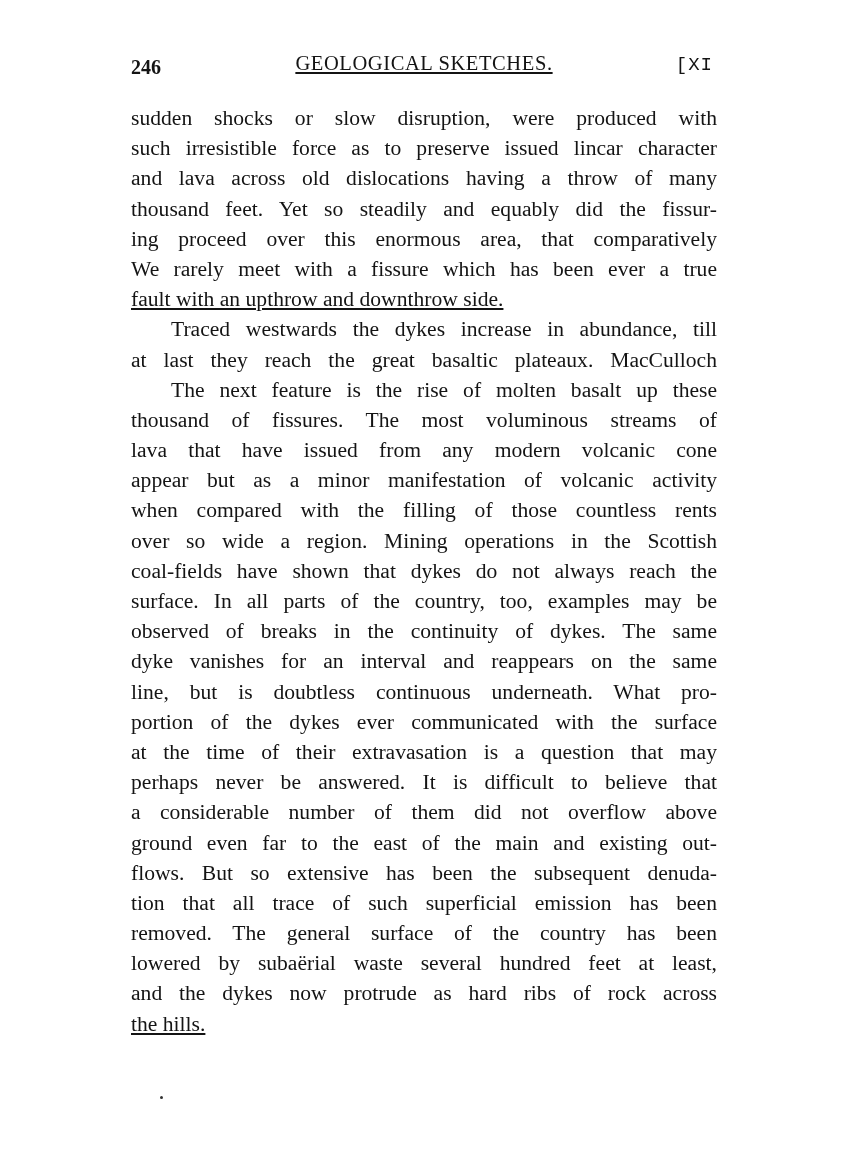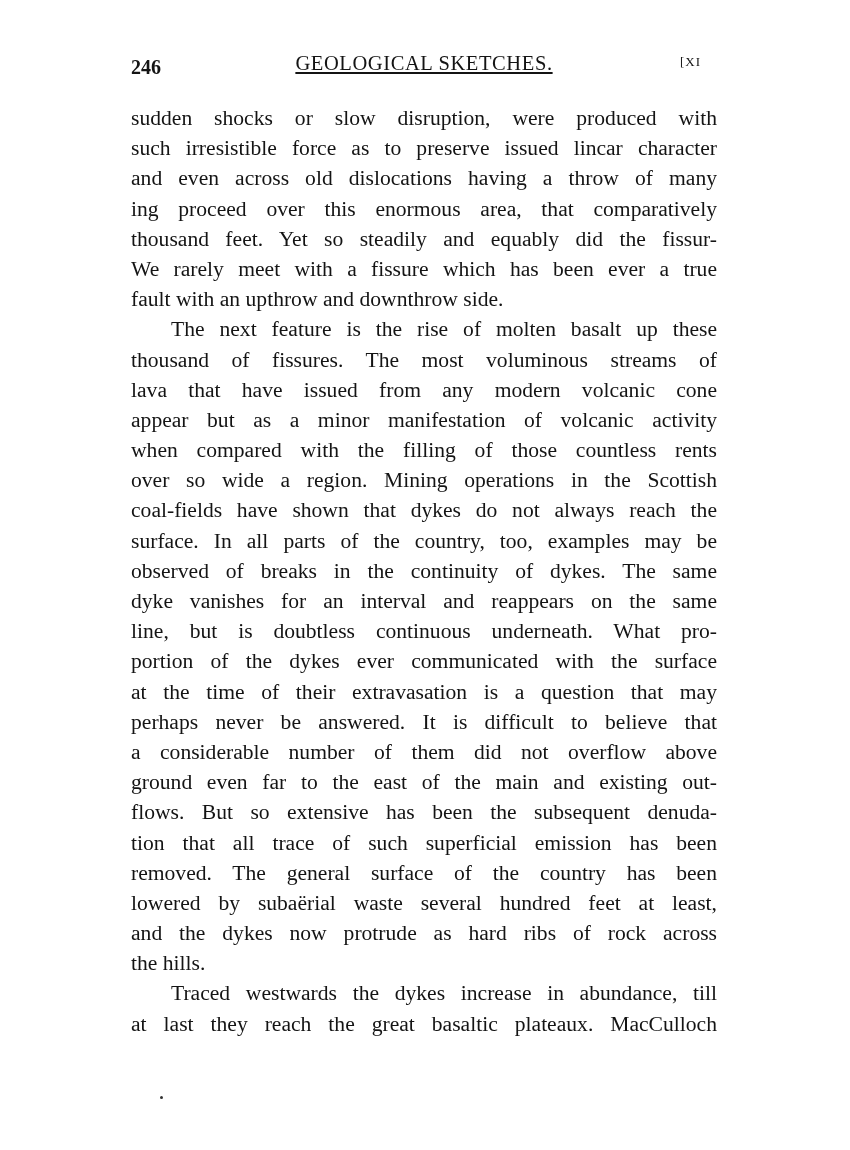--- a/index.html
+++ b/index.html
@@ -41,24 +41,25 @@
       position: absolute;
       left: 0;
       right: 0;
       text-align: center;
       letter-spacing: 0.6px;
       font-size: 20.5px;
       text-decoration: underline;
     }
     .chapter-mark {
       position: absolute;
-      right: 16px;
+      right: 4px;
       top: 2px;
-      font-size: 13px;
+      font-size: 19px;
       letter-spacing: 1px;
+      font-family: Liberation Mono, monospace;
     }
     .body-text {
       position: absolute;
       top: 103px;
       left: 131px;
       width: 586px;
     }
     .line {
       display: block;
       height: 30.2px;
@@ -77,20 +78,21 @@
     }
     .line-inner {
       display: inline-block;
       width: 100%;
       white-space: normal;
       text-align: justify;
       text-align-last: justify;
     }
     .line.last .line-inner {
       text-align-last: left;
+      text-decoration: underline;
     }
     .line.indent .line-inner {
       width: calc(100% - 0px);
     }
     .speck {
       position: absolute;
       left: 160px;
       top: 1096px;
       width: 3px;
       height: 3px;
@@ -106,25 +108,30 @@
     <span class="page-number">246</span>
     <span class="running-title">GEOLOGICAL SKETCHES.</span>
     <span class="chapter-mark">[XI</span>
   </div>
 
   <div class="body-text">
 
     <div>
       <span class="line"><span class="line-inner">sudden shocks or slow disruption, were produced with</span></span>
       <span class="line"><span class="line-inner">such irresistible force as to preserve issued lincar character</span></span>
-      <span class="line"><span class="line-inner">and even across old dislocations having a throw of many</span></span>
+      <span class="line"><span class="line-inner">and lava across old dislocations having a throw of many</span></span>
+      <span class="line"><span class="line-inner">thousand feet.  Yet so steadily and equably did the fissur-</span></span>
       <span class="line"><span class="line-inner">ing proceed over this enormous area, that comparatively</span></span>
-      <span class="line"><span class="line-inner">thousand feet.  Yet so steadily and equably did the fissur-</span></span>
       <span class="line"><span class="line-inner">We rarely meet with a fissure which has been ever a true</span></span>
       <span class="line last"><span class="line-inner">fault with an upthrow and downthrow side.</span></span>
+    </div>
+
+    <div>
+      <span class="line indent"><span class="line-inner">Traced westwards the dykes increase in abundance, till</span></span>
+      <span class="line"><span class="line-inner">at last they reach the great basaltic plateaux.  MacCulloch</span></span>
     </div>
 
     <div>
       <span class="line indent"><span class="line-inner">The next feature is the rise of molten basalt up these</span></span>
       <span class="line"><span class="line-inner">thousand of fissures.  The most voluminous streams of</span></span>
       <span class="line"><span class="line-inner">lava that have issued from any modern volcanic cone</span></span>
       <span class="line"><span class="line-inner">appear but as a minor manifestation of volcanic activity</span></span>
       <span class="line"><span class="line-inner">when compared with the filling of those countless rents</span></span>
       <span class="line"><span class="line-inner">over so wide a region.  Mining operations in the Scottish</span></span>
       <span class="line"><span class="line-inner">coal-fields have shown that dykes do not always reach the</span></span>
@@ -137,21 +144,16 @@
       <span class="line"><span class="line-inner">perhaps never be answered.  It is difficult to believe that</span></span>
       <span class="line"><span class="line-inner">a considerable number of them did not overflow above</span></span>
       <span class="line"><span class="line-inner">ground even far to the east of the main and existing out-</span></span>
       <span class="line"><span class="line-inner">flows.  But so extensive has been the subsequent denuda-</span></span>
       <span class="line"><span class="line-inner">tion that all trace of such superficial emission has been</span></span>
       <span class="line"><span class="line-inner">removed.  The general surface of the country has been</span></span>
       <span class="line"><span class="line-inner">lowered by subaërial waste several hundred feet at least,</span></span>
       <span class="line"><span class="line-inner">and the dykes now protrude as hard ribs of rock across</span></span>
       <span class="line last"><span class="line-inner">the hills.</span></span>
     </div>
-
-    <div>
-      <span class="line indent"><span class="line-inner">Traced westwards the dykes increase in abundance, till</span></span>
-      <span class="line"><span class="line-inner">at last they reach the great basaltic plateaux.  MacCulloch</span></span>
-    </div>
   </div>
 
   <span class="speck"></span>
 </div>
 
 </body></html>

